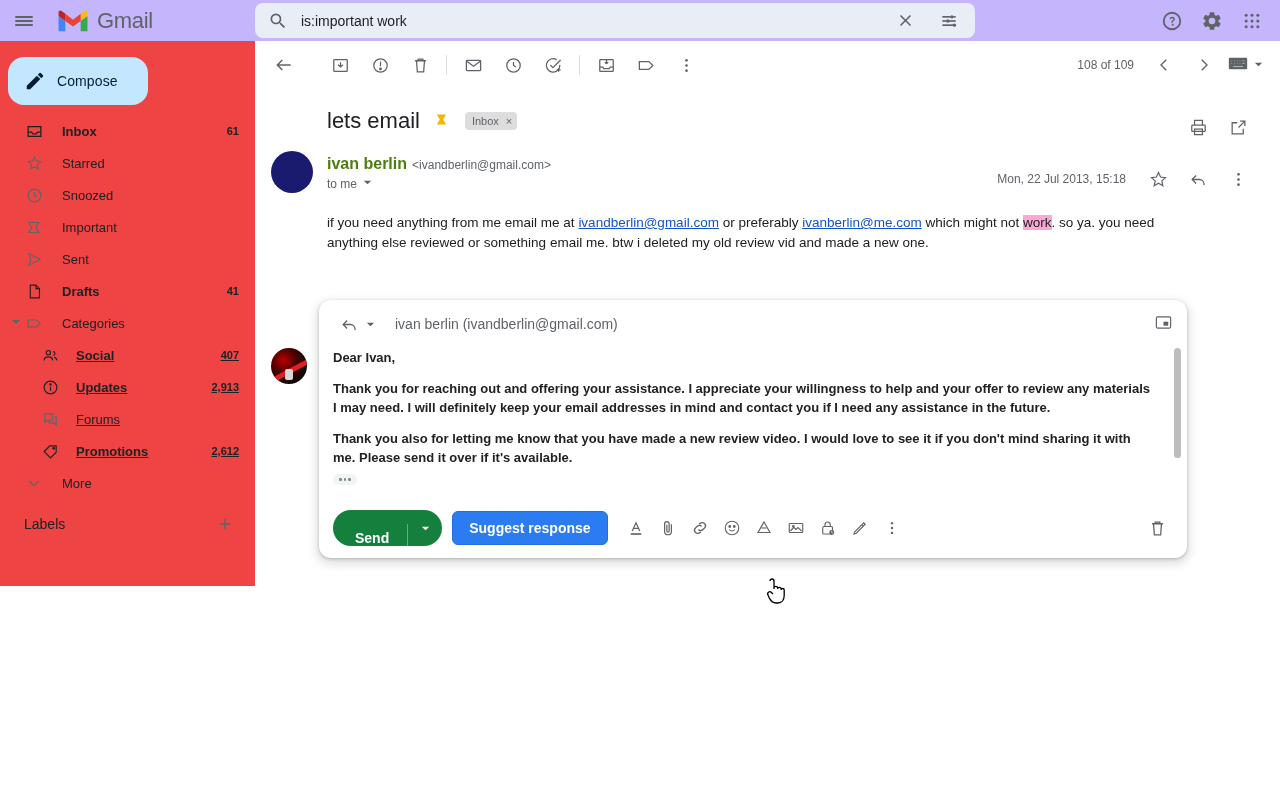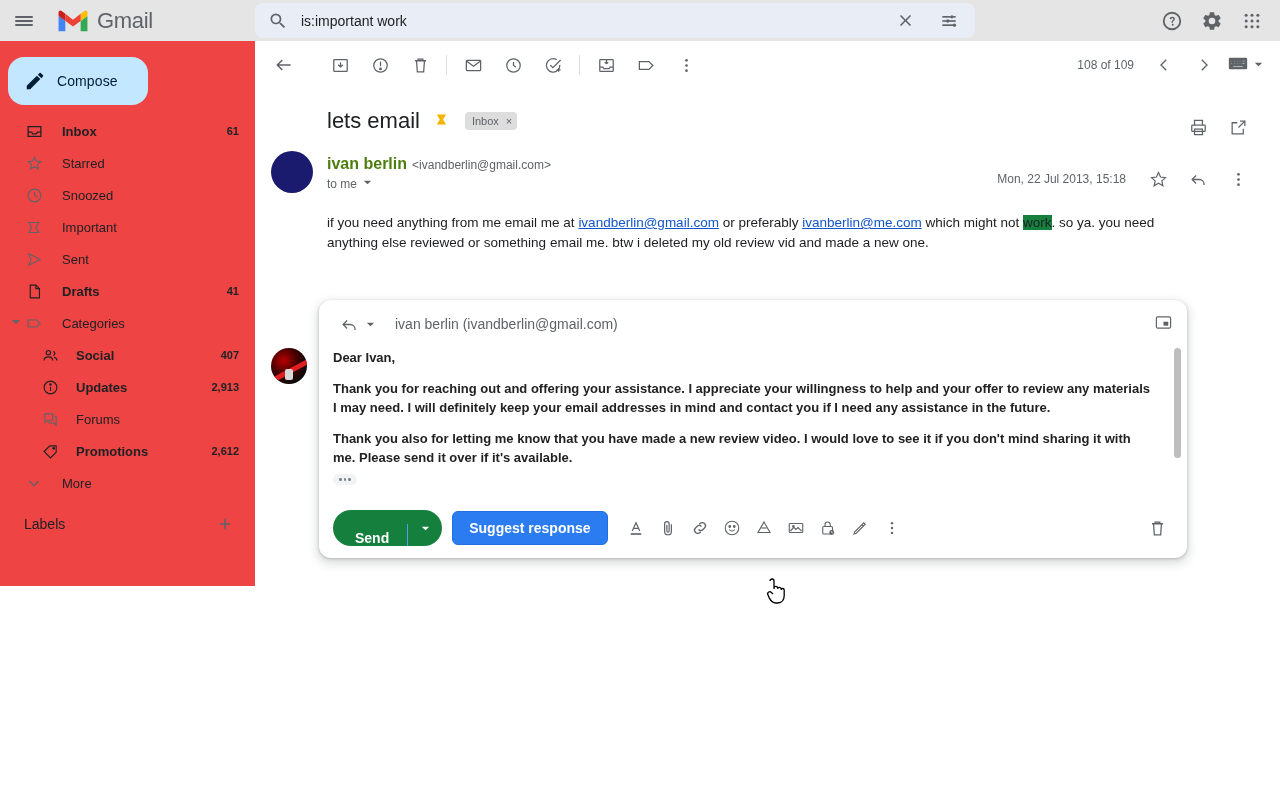--- a/index.html
+++ b/index.html
@@ -8,21 +8,21 @@
     width: 1280px; height: 800px;
     background: #ffffff;
     font-family: "Liberation Sans", sans-serif;
     overflow: hidden;
   }
   #app { position: relative; width: 1280px; height: 800px; background: #fff; }
 
   
   .topbar {
     position: absolute; top: 0; left: 0; width: 1280px; height: 41px;
-    background: #e5e5e5;
+    background: #c4b5fd;
     display: flex; align-items: center;
   }
   .hamburger {
     width: 48px; height: 41px; display: flex; align-items: center; justify-content: center;
     cursor: pointer;
   }
   .hamburger .bar { width: 18px; height: 2px; background: #5f6368; margin: 2px 0; border-radius: 1px; }
   .gmail-logo { display: flex; align-items: center; margin-left: 8px; cursor: pointer; }
   .gmail-m { width: 34px; height: 26px; }
   .gmail-word {
@@ -67,21 +67,21 @@
     display: flex; align-items: center; height: 24px;
     margin: 0 16px 0 0; padding-left: 24px;
     border-radius: 0 12px 12px 0; cursor: pointer;
     font-size: 13px; color: #202124;
   }
   .navrow + .navrow { margin-top: 8px; }
   .navrow .nicon { width: 20px; height: 20px; display: flex; align-items: center; justify-content: center; flex: 0 0 20px;}
   .navrow .nlabel { margin-left: 18px; flex: 1; white-space: nowrap; }
   .navrow .ncount { font-size: 11px; color: #202124; }
   .navrow.bold .nlabel, .navrow.bold .ncount { font-weight: bold; }
-  .navrow.sub { padding-left: 40px; }
+  .navrow.sub { padding-left: 40px; text-decoration: underline; }
   .navrow.sub .nlabel { margin-left: 16px; }
   .cat-caret { position: absolute; left: 10px; width: 14px; height: 14px; }
   .navrow.cat { position: relative; }
 
   .labels-hdr {
     display: flex; align-items: center; justify-content: space-between;
     margin-top: 14px; padding: 0 18px 0 24px; height: 30px;
   }
   .labels-title { font-size: 14px; color: #202124; }
   .labels-add { width: 24px; height: 24px; display:flex; align-items:center; justify-content:center; cursor:pointer;}
@@ -120,21 +120,21 @@
   .to-me { font-size: 12px; color: #5f6368; margin-top: 4px; display: flex; align-items: center; cursor: pointer; }
   .to-me .caret { margin-left: 5px; }
   .msg-head-right { position: absolute; right: 22px; top: 4px; display: flex; align-items: center; }
   .msg-date { font-size: 12px; color: #5f6368; margin-right: 12px; }
 
   .msg-body {
     padding: 10px 90px 0 72px;
     font-size: 13.5px; line-height: 20px; color: #202124;
   }
   .msg-body a { color: #1155cc; text-decoration: underline; }
-  .hl { background: #15803d; }
+  .hl { background: #f9a8d4; }
 
   
   .reply-box {
     position: absolute; left: 64px; top: 259px;
     width: 868px; height: 258px;
     background: #fff; border-radius: 12px;
     box-shadow: 0 1px 3px rgba(60,64,67,.3), 0 4px 8px 3px rgba(60,64,67,.15);
   }
   .avatar-reply {
     position: absolute; left: -48px; top: 48px;

